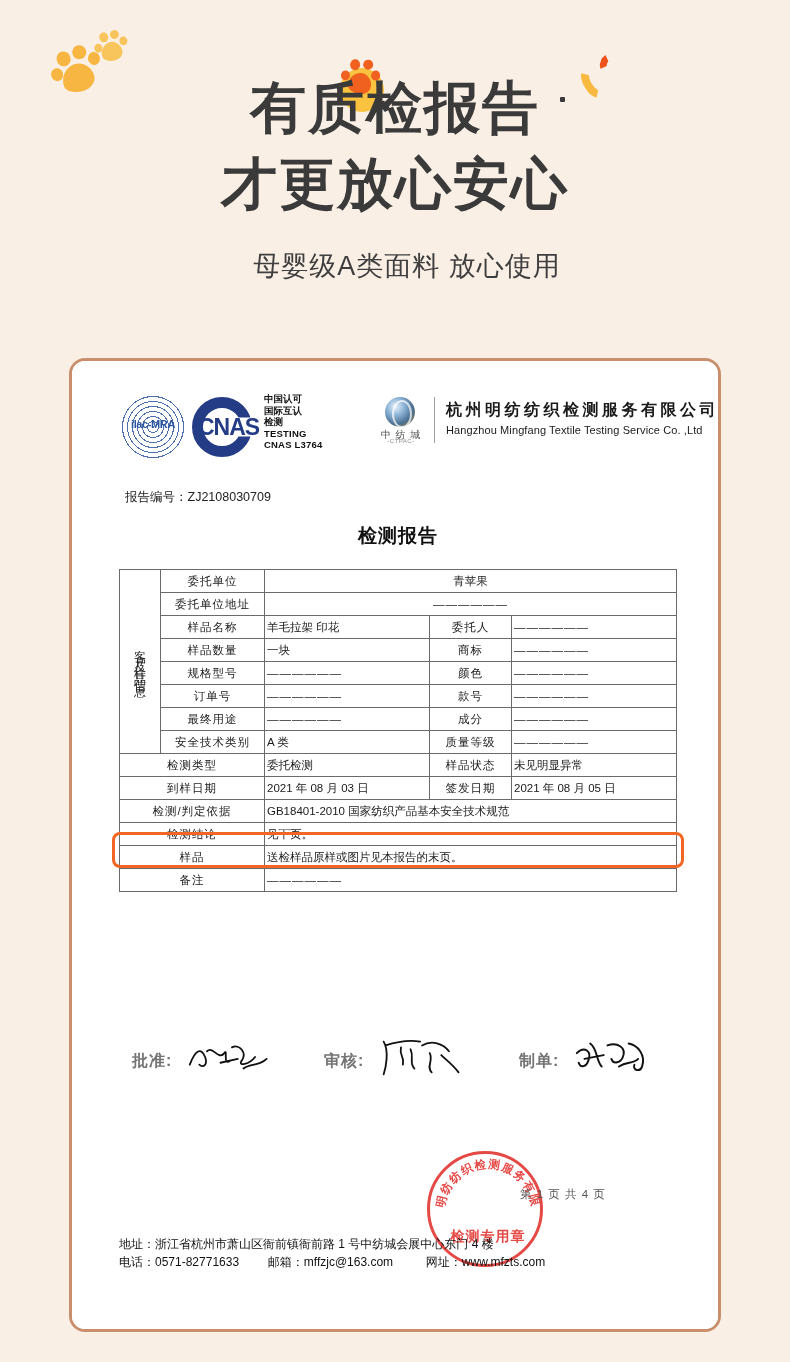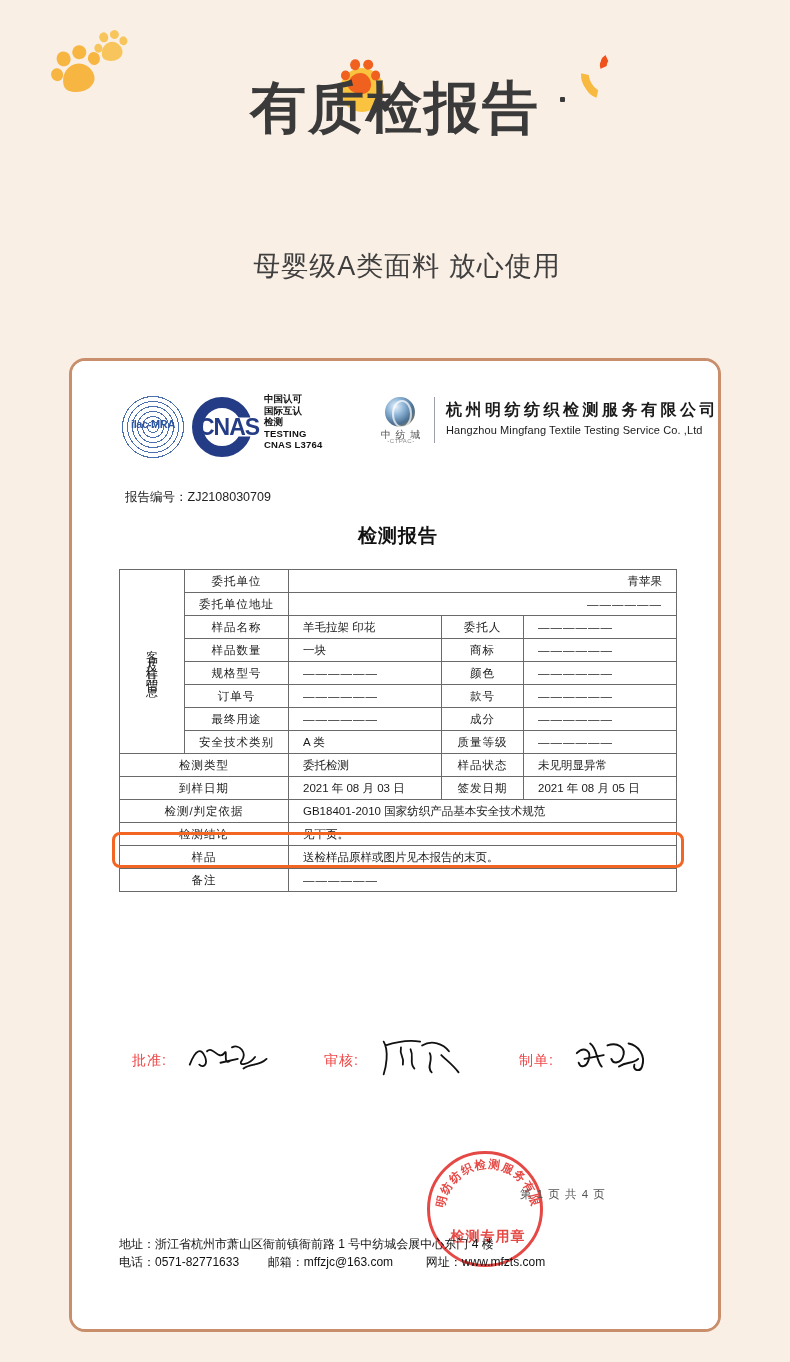--- a/index.html
+++ b/index.html
@@ -218,28 +218,28 @@
   table.rep {
     position: absolute;
     left: 47px; top: 208px;
     width: 558px;
     border-collapse: collapse;
     font-size: 11.5px;
     color: #1a1a1a;
   }
   table.rep td {
     border: 1px solid #6a6a6a;
-    padding: 0 14px;
+    padding: 0 2px;
     height: 23px;
     vertical-align: middle;
   }
   td.lbl { text-align: center; width: 104px; letter-spacing: 1px; }
   td.lbl2 { text-align: center; width: 82px; letter-spacing: 1px; }
   td.val { text-align: left; }
-  td.valc { text-align: right; }
+  td.valc { text-align: center; }
   td.sidebar-cell {
     width: 38px; text-align: center; padding: 0;
   }
   .vert {
     writing-mode: vertical-rl;
     text-orientation: upright;
     letter-spacing: 6px;
     display: inline-block;
     font-size: 12px;
     line-height: 1;
@@ -254,21 +254,21 @@
     left: 40px; top: 471px;
     width: 572px; height: 36px;
     border: 3px solid #f26522;
     border-radius: 8px;
     pointer-events: none;
   }
 
   
   .sig-row { position: absolute; left: 47px; top: 690px; width: 558px; height: 46px; }
   .sig { position: absolute; top: 0; }
-  .sig-label { font-size: 14px; font-weight: 400; color: #ef4444; letter-spacing: 1px; }
+  .sig-label { font-size: 16px; font-weight: 700; color: #737373; letter-spacing: 1px; }
   .sig-img { position: absolute; top: -16px; left: 52px; width: 96px; height: 44px; }
   #sig-approve { left: 13px; }
   #sig-review  { left: 205px; }
   #sig-prepare { left: 400px; }
 
   
   .stamp {
     position: absolute;
     left: 355px; top: 790px;
     width: 116px; height: 116px;
@@ -329,20 +329,21 @@
       <span class="pad t1"></span>
       <span class="pad t2"></span>
       <span class="pad t3"></span>
       <span class="pad t4"></span>
   </div>
   <div id="swoosh-yellow"></div>
   <div id="swoosh-orange"></div>
   <div id="dot-dark"></div>
 
   <div class="headline">有质检报告</div>
+  <div class="headline headline-2">才更放心安心</div>
   <div class="subhead">母婴级A类面料 放心使用</div>
 
   <div class="card">
     <div class="doc">
 
       <div class="logo-row">
         <div class="ilac"></div>
         <div class="ilac-text">ilac-MRA</div>
 
         <div class="cnas-mark">

